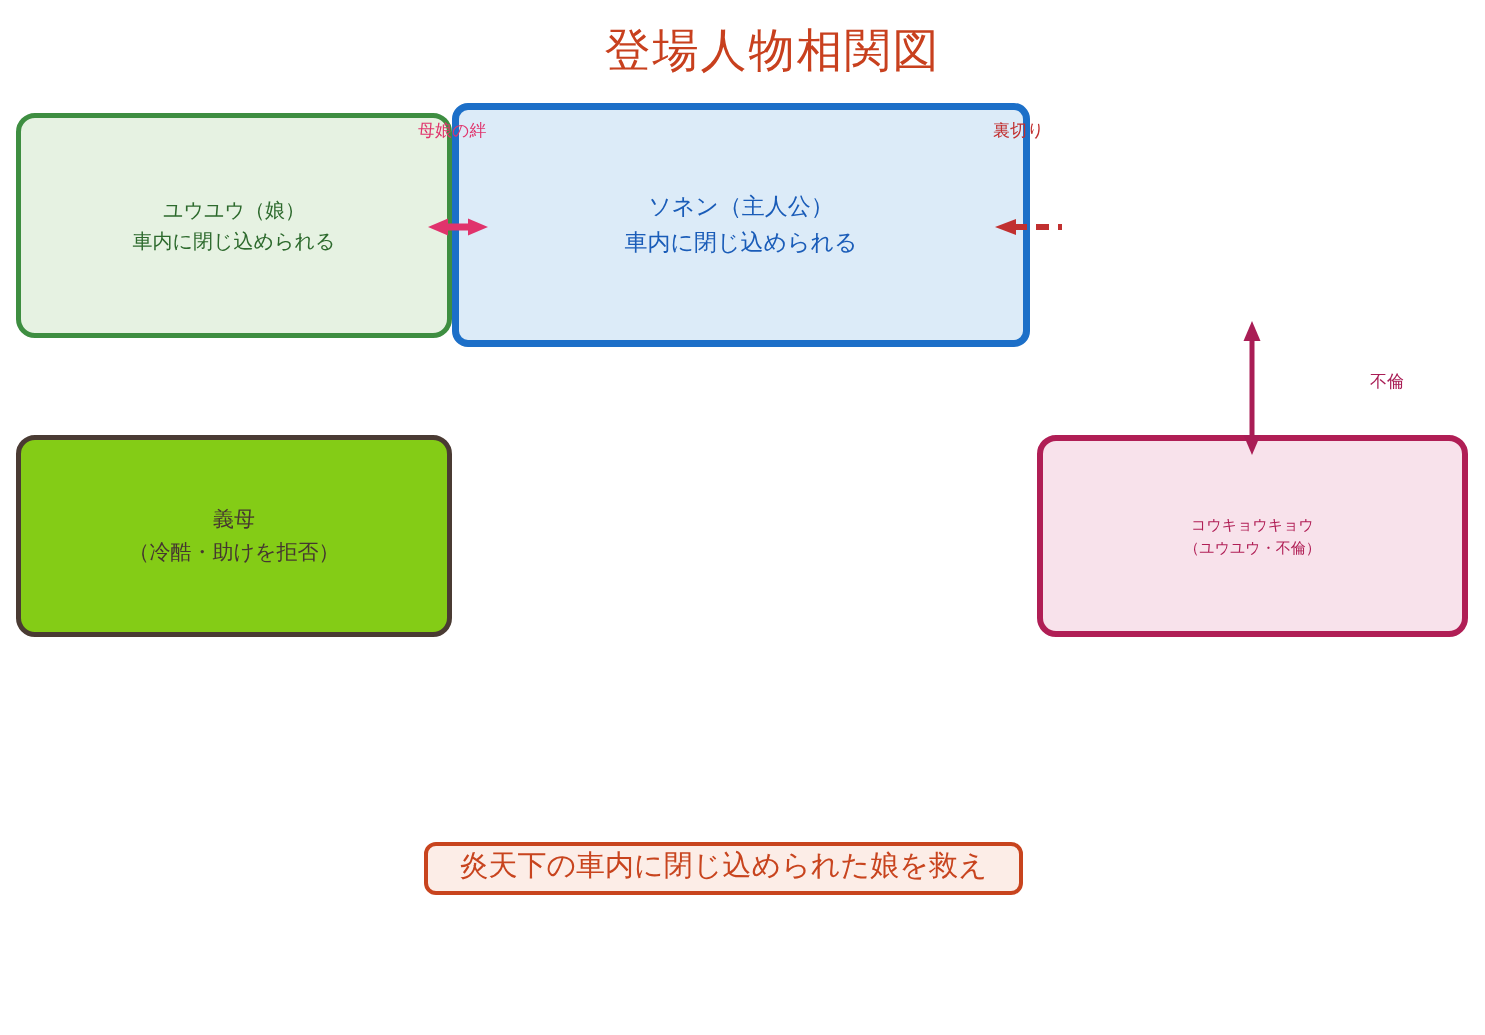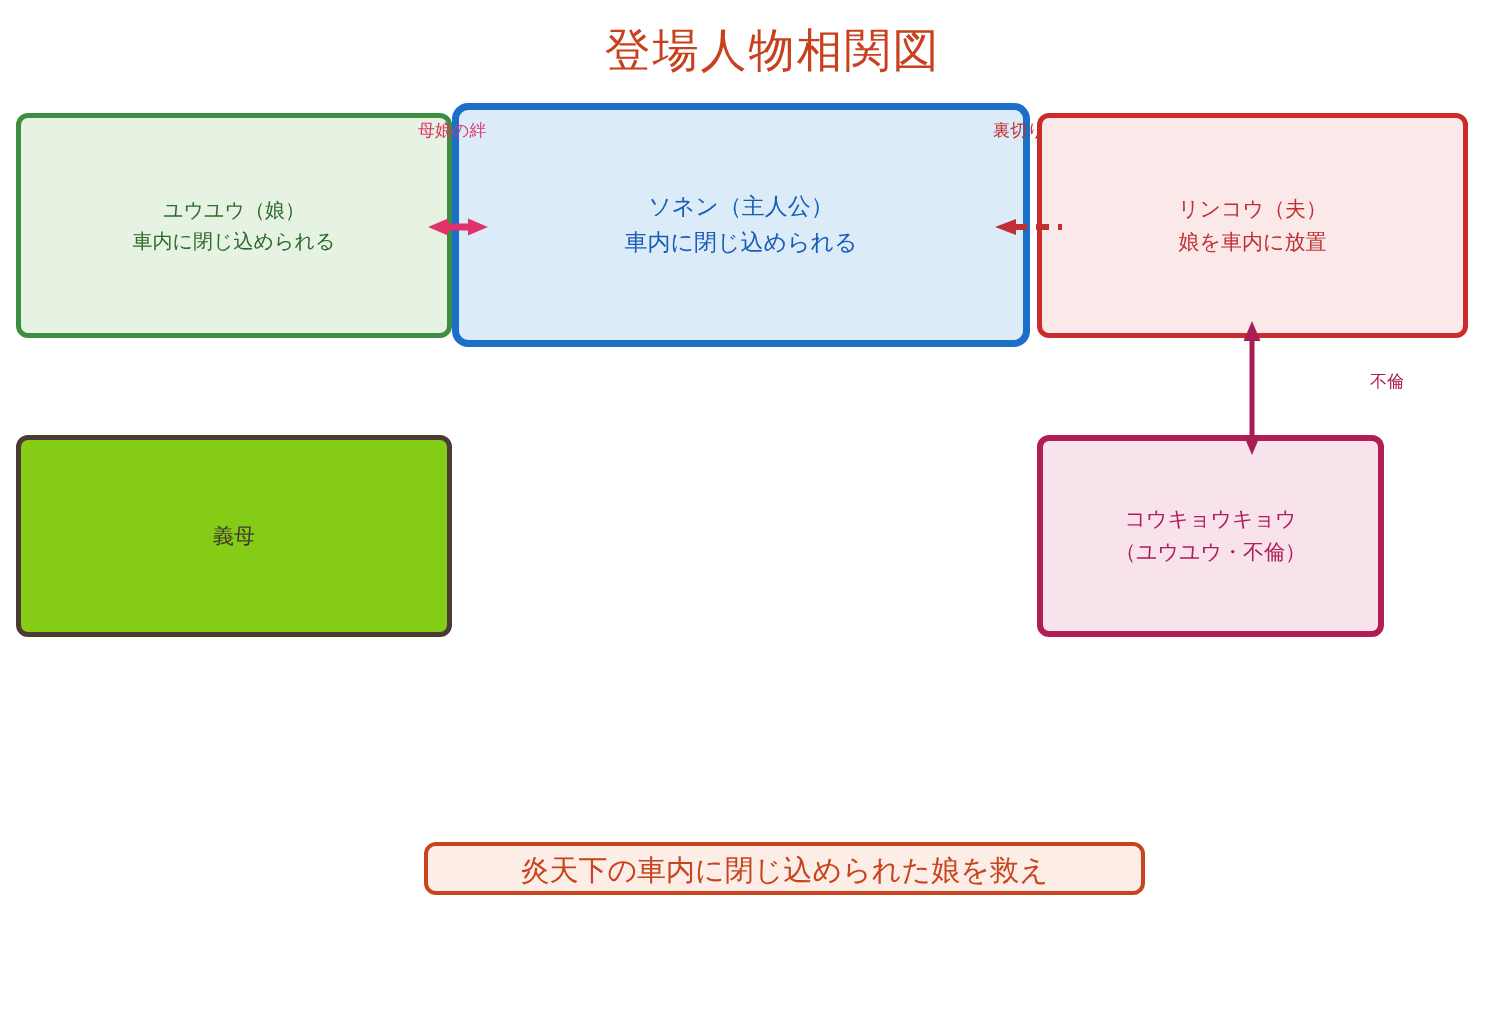--- a/index.html
+++ b/index.html
@@ -10,82 +10,79 @@
   }
   .canvas{position:absolute;inset:0;}
   .title{
     position:absolute;left:60px;right:0;top:20px;margin:0;
     text-align:center;font-size:46px;font-weight:400;color:#C8401E;
     letter-spacing:2px;
   }
   .box{
     position:absolute;box-sizing:border-box;
     display:flex;flex-direction:column;align-items:center;justify-content:center;
-    text-align:center;border-radius:12px;line-height:1.55;
+    text-align:center;border-radius:19px;line-height:1.55;
   }
   .box .box-name,.box .box-desc{white-space:nowrap;}
   .box.daughter{
     left:16px;top:113px;width:436px;height:225px;
     border:5px solid #3E8E41;background:#E6F2E2;color:#2D6A2D;font-size:20px;
   }
   .box.protagonist{
     left:452px;top:103px;width:578px;height:244px;
     border:7px solid #1C6FC8;background:#DCEBF8;color:#1A5CB8;font-size:23px;
     border-radius:16px;z-index:2;
   }
   .box.husband{
     left:1037px;top:113px;width:431px;height:225px;
     border:5px solid #CC2B2B;background:#FBE9E9;color:#C03030;font-size:21px;
   }
   .box.mother-in-law{
     left:16px;top:435px;width:436px;height:202px;
     border:5px solid #4A3B33;background:#84cc16;color:#453730;font-size:21px;
   }
   .box.first-love{
-    left:1037px;top:435px;width:347px;height:202px;
-    border:6px solid #B01E55;background:#F8E2EB;color:#B01E55;font-size:21px;
+    left:1037px;top:435px;width:431px;height:202px;
+    border:6px solid #B01E55;background:#F8E2EB;color:#B01E55;font-size:15px;
   }
   .rel-label{
     position:absolute;font-size:17px;z-index:4;white-space:nowrap;
   }
   .rel-label.bond{left:418px;top:119px;color:#E0336C;}
   .rel-label.betrayal{left:993px;top:119px;color:#C13030;}
   .rel-label.affair{left:1370px;top:370px;color:#A91D55;}
   svg.overlay{position:absolute;left:0;top:0;z-index:5;pointer-events:none;}
   .goal{
-    position:absolute;left:424px;top:842px;width:721px;height:53px;
+    position:absolute;left:424px;top:842px;width:599px;height:53px;
     box-sizing:border-box;border:4px solid #C8441E;background:#FCEDE7;
-    border-radius:12px;display:flex;align-items:flex-end;justify-content:center;
+    border-radius:12px;display:flex;align-items:flex-start;justify-content:center;
     color:#C8441E;font-size:29px;white-space:nowrap;
   }
 </style>
 </head>
 <body>
 
 <div class="canvas">
 
   <h1 class="title">登場人物相関図</h1>
 
   <div class="box daughter">
     <div class="box-name">ユウユウ（娘）</div>
     <div class="box-desc">車内に閉じ込められる</div>
   </div>
 
   <div class="box protagonist">
     <div class="box-name">ソネン（主人公）</div>
     <div class="box-desc">車内に閉じ込められる</div>
   </div>
 
-  <div class="box husband">
-    <div class="box-name">リンコウ（夫）</div>
-    <div class="box-desc">娘を車内に放置</div>
-  </div>
 
   <div class="box mother-in-law">
     <div class="box-name">義母</div>
+    <div class="box-desc">（冷酷・助けを拒否）</div>
   </div>
 
   <div class="box first-love">
     <div class="box-name">コウキョウキョウ</div>
     <div class="box-desc">（ユウユウ・不倫）</div>
   </div>
 
   <span class="rel-label bond">母娘の絆</span>
   <span class="rel-label betrayal">裏切り</span>
   <span class="rel-label affair">不倫</span>

